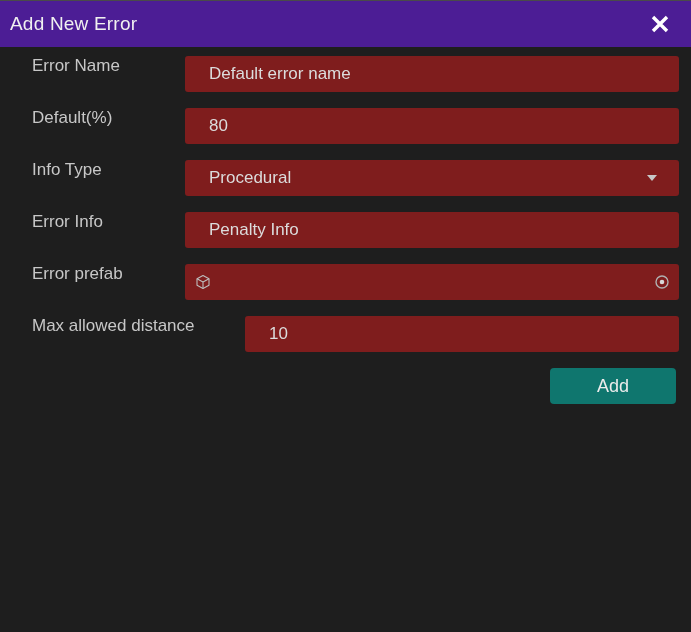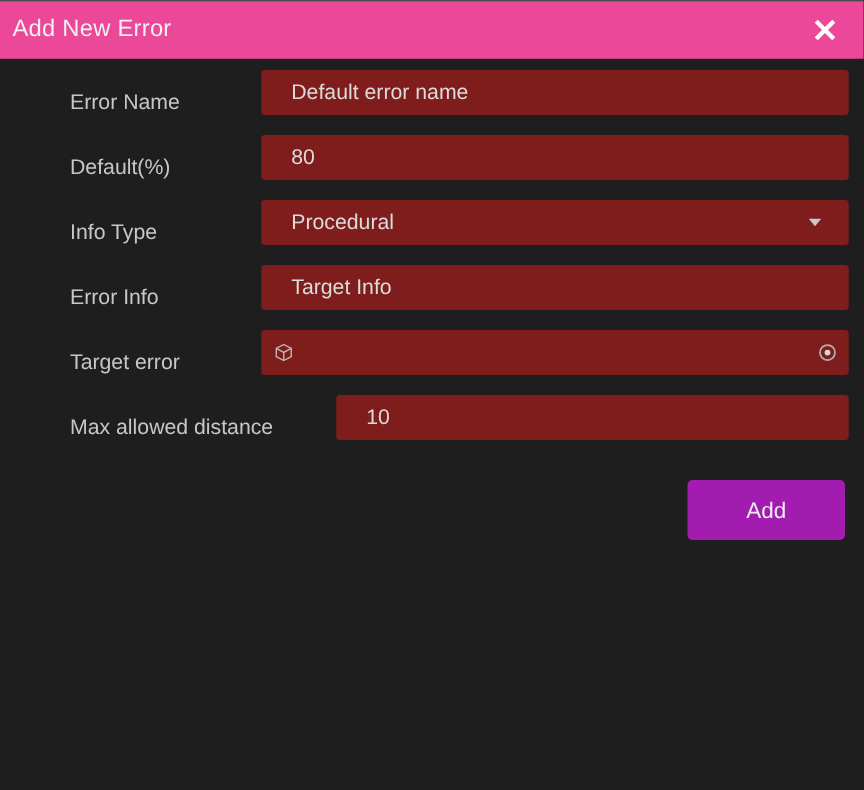--- a/index.html
+++ b/index.html
@@ -22,21 +22,21 @@
     height: 632px;
     background: #1e1e1e;
     border-top: 1px solid #4a4a4a;
     box-sizing: border-box;
   }
 
   
   #titlebar {
     position: relative;
     height: 46px;
-    background: #ec4899;
+    background: #4c1d95;
     display: flex;
     align-items: center;
     justify-content: space-between;
     padding: 0 14px 0 10px;
     box-sizing: border-box;
   }
   #title-text {
     color: #f0f0f0;
     font-size: 19px;
     letter-spacing: 0.2px;
@@ -57,22 +57,21 @@
   #form {
     position: relative;
     padding-top: 9px;
   }
 
   .row {
     position: relative;
     height: 36px;
     margin-bottom: 16px;
     display: flex;
-    align-items: flex-end;
-    padding-left: 24px;
+    align-items: flex-start;
   }
 
   .row-label {
     color: #c7c7c7;
     font-size: 17px;
     white-space: nowrap;
     padding-left: 32px;
     box-sizing: border-box;
     flex: none;
   }
@@ -139,32 +138,31 @@
 
   
   #button-row {
     display: flex;
     justify-content: flex-end;
     padding-right: 15px;
     margin-top: 14px;
   }
   #add-button {
     width: 126px;
-    height: 48px;
-    background: #a21caf;
+    height: 36px;
+    background: #0f766e;
     border: none;
     border-radius: 4px;
     color: #ececec;
     font-size: 18px;
     font-family: inherit;
     cursor: pointer;
     display: flex;
     align-items: center;
     justify-content: center;
-    margin-top: 16px;
   }
 
   #filler { flex: 1 1 auto; }
 </style>
 </head>
 <body>
 
 <div id="window">
 
   <div id="titlebar">
@@ -196,26 +194,26 @@
       <div class="row-label">Info Type</div>
       <div class="field dropdown">
         <span class="field-text">Procedural</span>
         <span class="caret"></span>
       </div>
     </div>
 
     <div class="row std">
       <div class="row-label">Error Info</div>
       <div class="field">
-        <span class="field-text">Target Info</span>
+        <span class="field-text">Penalty Info</span>
       </div>
     </div>
 
     <div class="row prefab">
-      <div class="row-label">Target error</div>
+      <div class="row-label">Error prefab</div>
       <div class="field objectfield">
         <svg class="cube-icon" viewBox="0 0 16 16" aria-hidden="true">
           <path d="M8 1.6 L14 4.7 L14 11.3 L8 14.4 L2 11.3 L2 4.7 Z" fill="none" stroke="#bdbdbd" stroke-width="1.1" stroke-linejoin="round"></path>
           <path d="M2 4.7 L8 7.9 L14 4.7 M8 7.9 L8 14.4" fill="none" stroke="#bdbdbd" stroke-width="1.1" stroke-linejoin="round"></path>
         </svg>
         <svg class="obj-picker" viewBox="0 0 18 18" aria-hidden="true">
           <circle cx="9" cy="9" r="6" fill="none" stroke="#b0b0b0" stroke-width="1.4"></circle>
           <circle cx="9" cy="9" r="2.3" fill="#d8d8d8"></circle>
         </svg>
       </div>

